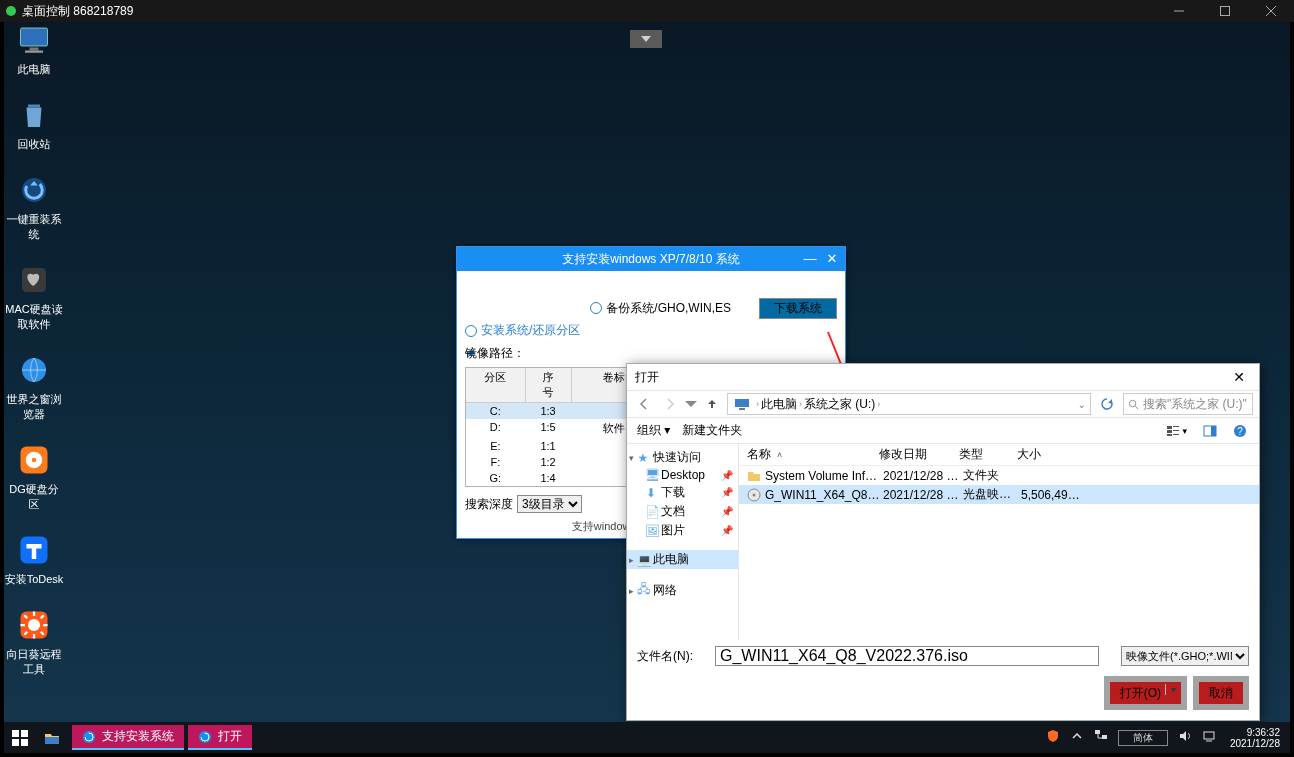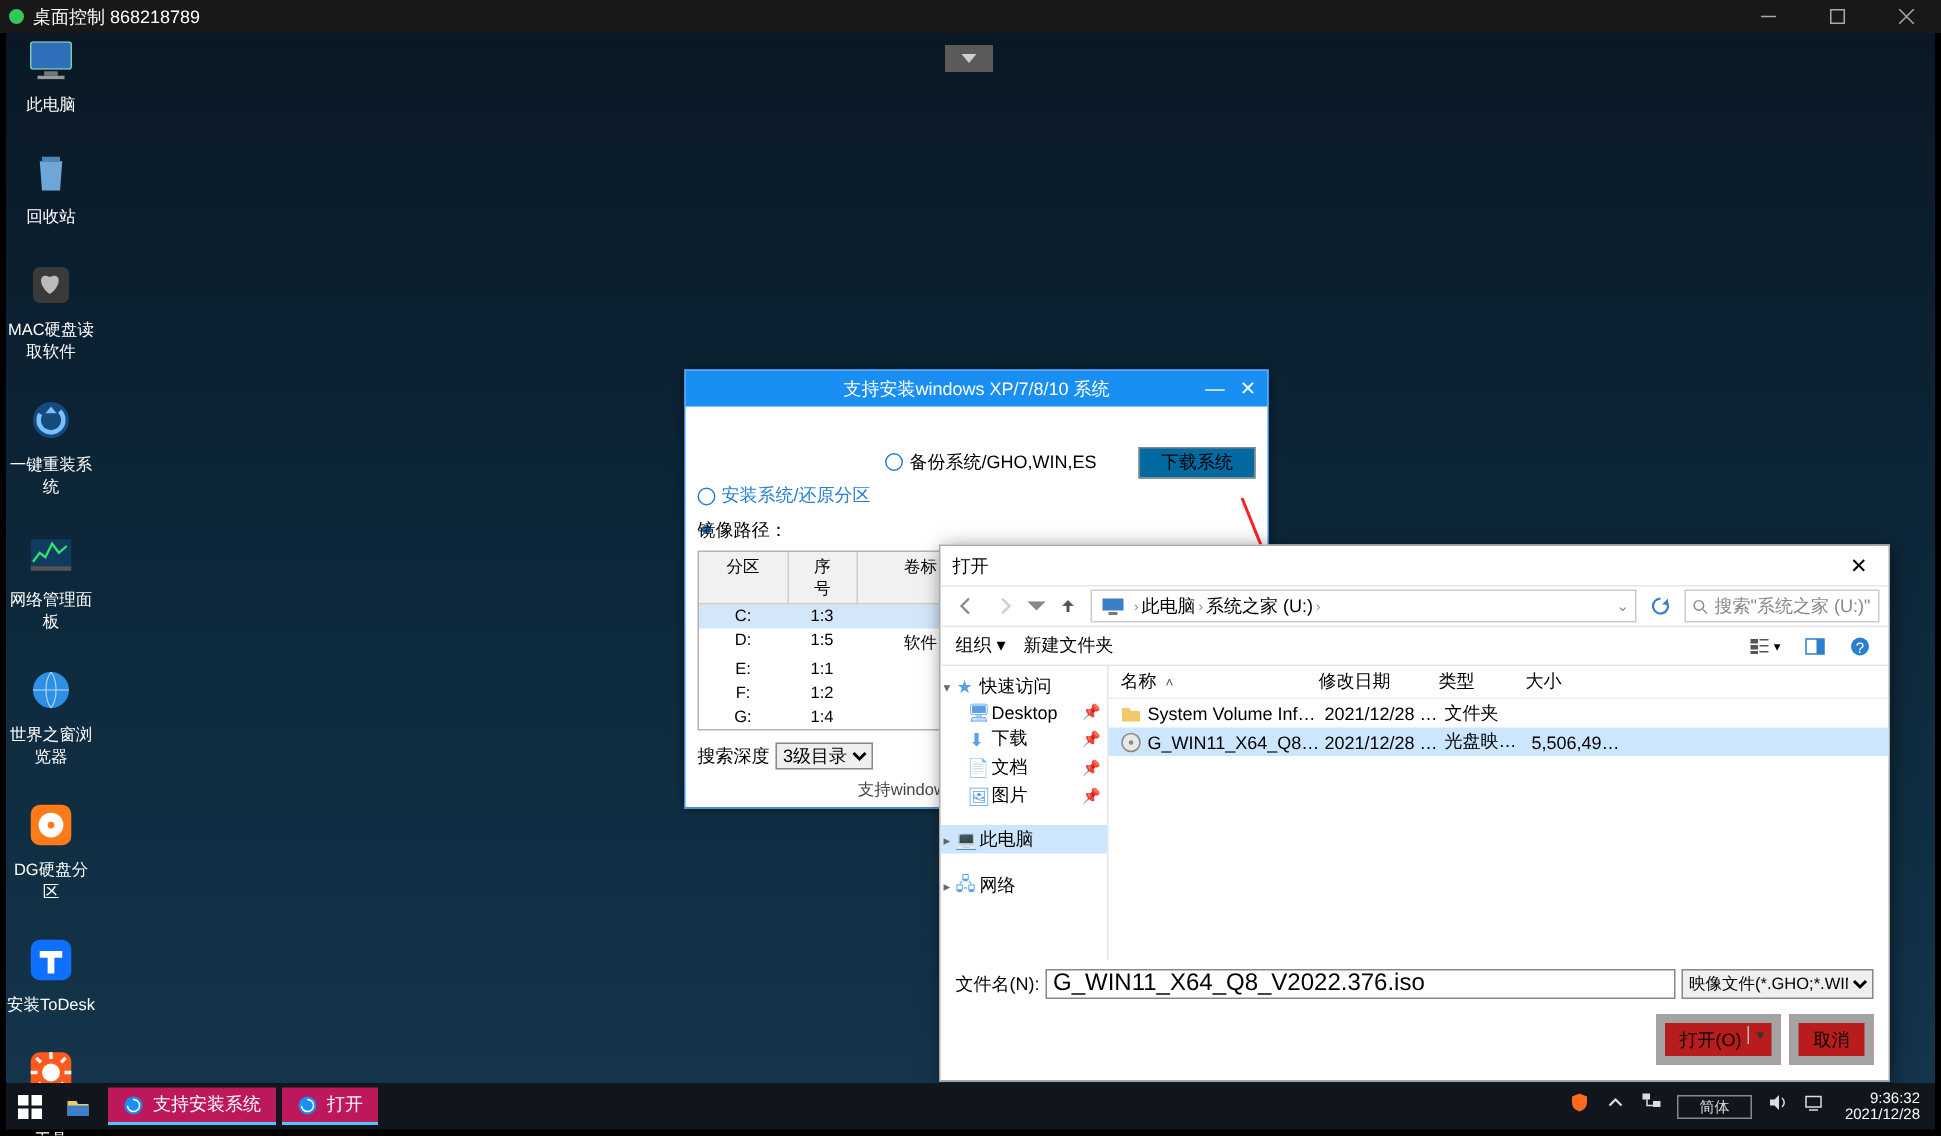--- a/index.html
+++ b/index.html
@@ -83,21 +83,21 @@
 .tree .tri { position:absolute; left:2px; color:#666; font-size:9px; }
 .list { flex:1; font-size:12px; position:relative; }
 .list-hdr { display:flex; padding:2px 0 2px 8px; color:#000; border-bottom:1px solid #eee; }
 .list-hdr .h { position:relative; }
 .h-name{width:132px;} .h-date{width:80px;} .h-type{width:58px;} .h-size{width:60px;}
 .list-hdr .sort { font-size:9px; color:#555; margin-left:6px; }
 .list-row { display:flex; align-items:center; padding:1px 0 1px 8px; cursor:pointer; }
 .list-row.sel { background:#cde6ff; }
 .list-row .ico { width:14px; height:14px; margin-right:4px; }
 .list-row .col { overflow:hidden; text-overflow:ellipsis; white-space:nowrap; }
-.bottom-row { display:flex; align-items:center; padding:6px 10px; font-size:12px; gap:4px; }
+.bottom-row { display:flex; align-items:center; padding:6px 10px; font-size:12px; gap:22px; }
 .bottom-row .lab { white-space:nowrap; }
 .bottom-row input { flex:1; height:20px; border:1px solid #888; padding:0 4px; font-size:16px; }
 .bottom-row select { width:128px; height:20px; border:1px solid #888; font-size:11px; }
 .btn-row { display:flex; justify-content:flex-end; gap:6px; padding:4px 10px 10px; }
 .btn-row button { font-size:12px; padding:1px 10px; height:34px; border:6px solid #a3a3a3; background:#b91c1c; cursor:pointer; }
 .btn-row button.primary { position:relative; padding-right:20px; }
 .btn-row button.primary:after { content:"▾"; position:absolute; right:5px; top:2px; font-size:10px; color:#333; border-left:1px solid #bbb; padding-left:5px; }
 
 
 .taskbar { position:absolute; left:4px; bottom:4px; width:1286px; height:31px; background:#11161d; display:flex; align-items:center; }
@@ -158,45 +158,35 @@
         <svg viewBox="0 0 48 48">
           <path d="M14 14h20l-2 26H16z" fill="#6fa6d8"></path>
           <rect x="16" y="10" width="16" height="4" fill="#4e86b8"></rect>
         </svg>
       </div>
     <span>回收站</span>
   </div>
   <div class="desk-icon">
     <div class="ico">
         <svg viewBox="0 0 48 48">
-          <rect x="8" y="8" width="32" height="32" rx="6" fill="#3a3a3a"></rect>
-          <path d="M30 17c-3-3-7 0-7 0s-4-3-7 0c-3 4 2 12 7 15 5-3 10-11 7-15z" fill="#bbb"></path>
-        </svg>
-      </div>
-    <span>MAC硬盘读取软件</span>
-  </div>
-  <div class="desk-icon">
-    <div class="ico">
-        <svg viewBox="0 0 48 48">
           <circle cx="24" cy="24" r="16" fill="#174a7c"></circle>
           <circle cx="24" cy="24" r="11" fill="none" stroke="#7ac0ff" stroke-width="4" stroke-dasharray="40 20"></circle>
           <path d="M24 12l5 6h-10z" fill="#7ac0ff"></path>
         </svg>
       </div>
     <span>一键重装系统</span>
   </div>
   <div class="desk-icon">
     <div class="ico">
         <svg viewBox="0 0 48 48">
-          <rect x="6" y="10" width="36" height="24" fill="#103a5e"></rect>
-          <path d="M8 30l6-8 5 4 6-12 6 8 7-6" fill="none" stroke="#2fe66a" stroke-width="2"></path>
-          <rect x="6" y="34" width="36" height="4" fill="#555"></rect>
-        </svg>
-      </div>
-    <span>网络管理面板</span>
+          <rect x="8" y="8" width="32" height="32" rx="6" fill="#3a3a3a"></rect>
+          <path d="M30 17c-3-3-7 0-7 0s-4-3-7 0c-3 4 2 12 7 15 5-3 10-11 7-15z" fill="#bbb"></path>
+        </svg>
+      </div>
+    <span>MAC硬盘读取软件</span>
   </div>
   <div class="desk-icon">
     <div class="ico">
         <svg viewBox="0 0 48 48">
           <circle cx="24" cy="24" r="16" fill="#2d8fe6"></circle>
           <path d="M8 24h32M24 8c6 8 6 24 0 32M24 8c-6 8-6 24 0 32" stroke="#bde" fill="none"></path>
         </svg>
       </div>
     <span>世界之窗浏览器</span>
   </div>

